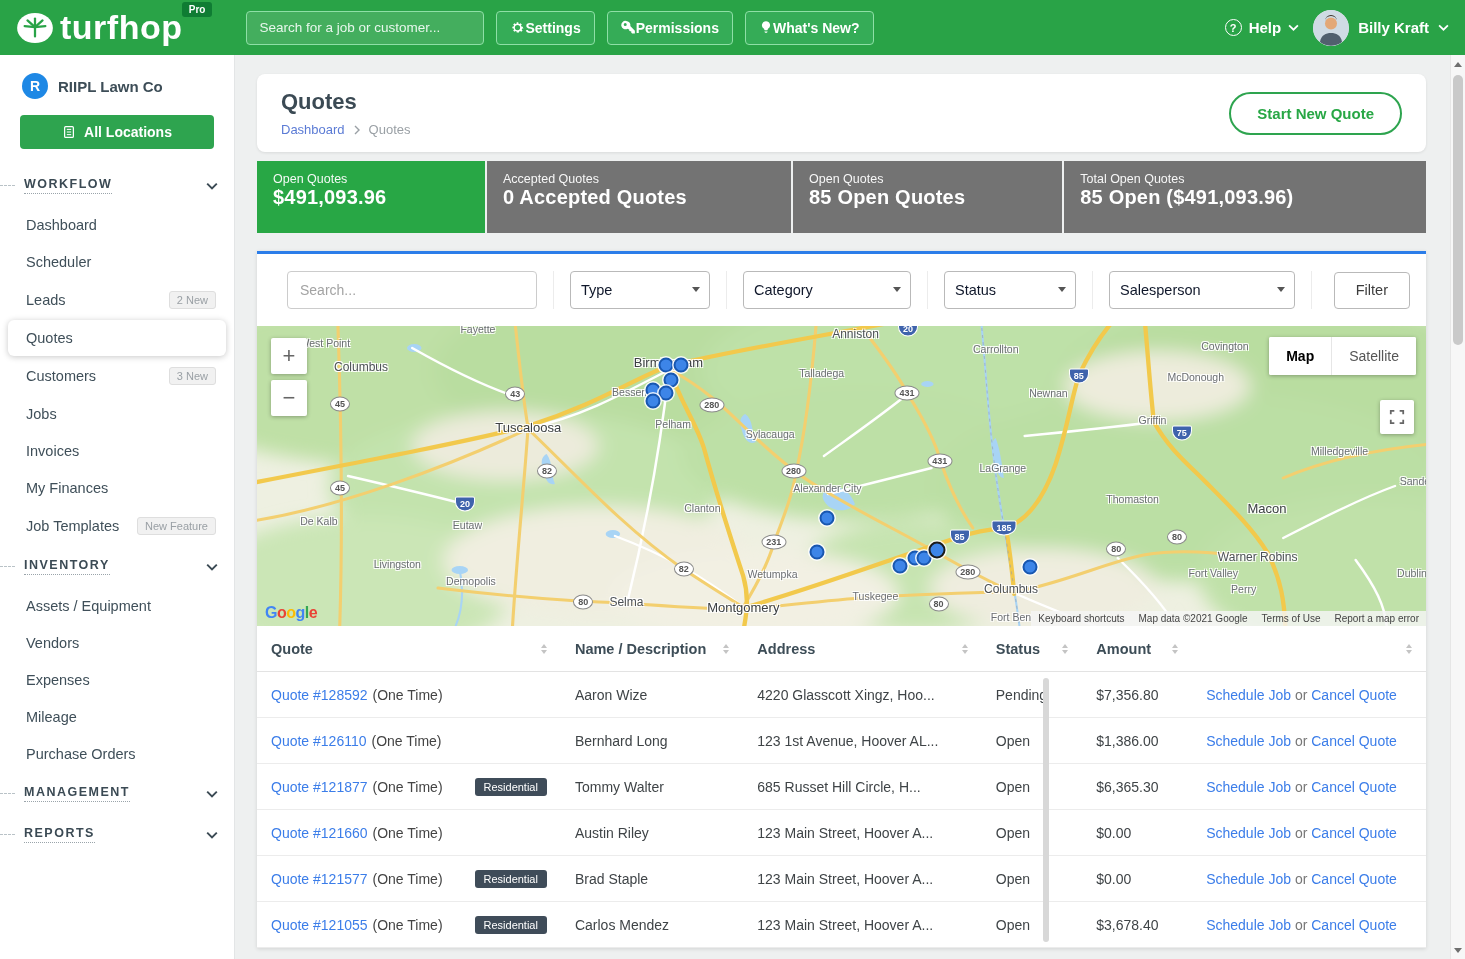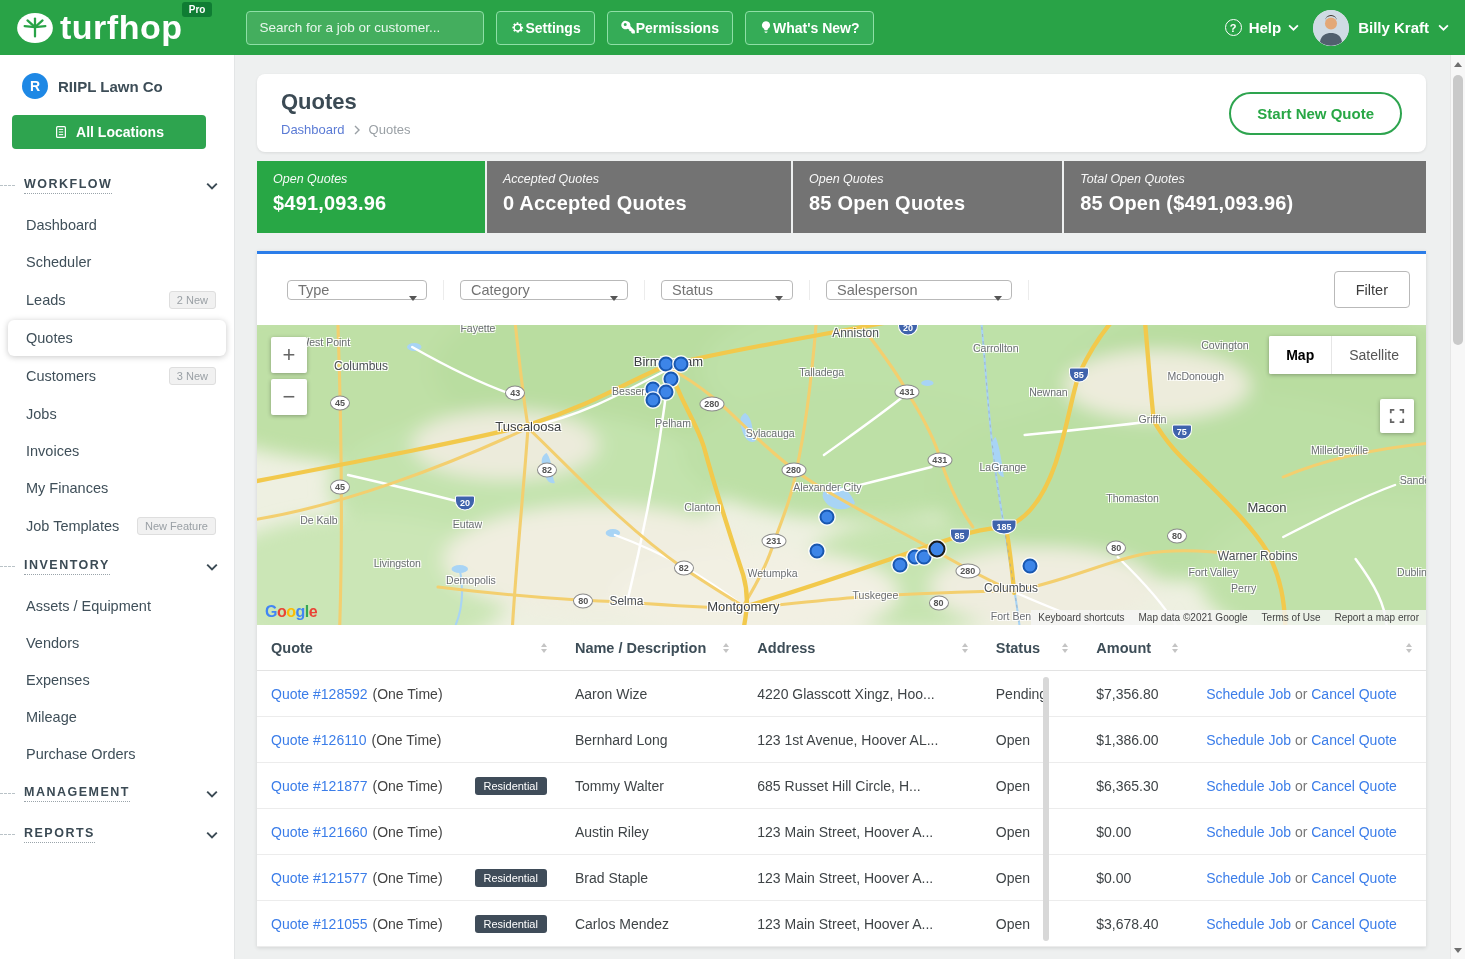--- a/index.html
+++ b/index.html
@@ -29,21 +29,21 @@
 
   
   .app { display:flex; height:904px; }
 
   
   .sidebar { width:235px; background:#fff; border-right:1px solid #e3e5e6; overflow:hidden; flex:none; }
   .company { display:flex; align-items:center; gap:10px; padding:18px 20px 10px 22px; }
   .company-logo { width:26px; height:26px; border-radius:50%; background:#1e88e5; color:#fff;
     font-weight:bold; font-size:14px; display:flex; align-items:center; justify-content:center; flex:none; }
   .company-name { font-size:15px; font-weight:bold; color:#3d4d57; }
-  .loc-btn { margin:6px 20px 10px 12px; width:calc(100% - 40px); height:34px; background:#2ea44f;
+  .loc-btn { margin:6px 20px 10px 20px; width:calc(100% - 40px); height:34px; background:#2ea44f;
     border:none; border-radius:4px; color:#fff; font-weight:bold; font-size:14px; cursor:pointer;
     display:flex; align-items:center; justify-content:center; gap:8px; font-family:inherit; }
   .side-nav { padding:6px 0 0 0; }
   .sec { display:flex; align-items:center; padding:12px 16px 12px 0; cursor:pointer; }
   .sec-dash { width:15px; border-top:1px dashed #b9c2c7; margin-right:9px; }
   .sec-label { font-size:12.5px; font-weight:bold; color:#3b4a54; letter-spacing:.12em;
     border-bottom:1px dotted #9aa4aa; padding-bottom:2px; }
   .sec-chev { margin-left:auto; width:12px; height:8px; }
   .nav-item { display:flex; align-items:center; margin:1px 8px; padding:10px 10px 10px 18px;
     border-radius:6px; font-size:14.5px; color:#3f4f59; font-weight:500; cursor:pointer; }
@@ -64,36 +64,36 @@
     padding:11px 26px; font-size:15px; font-weight:bold; cursor:pointer; font-family:inherit; }
 
   .stats { display:flex; gap:2px; margin-top:9px; }
   .stat { flex:1 1 0; height:72px; padding:11px 16px; color:#fff; }
   .stats .stat:nth-child(1){ flex-grow:214; }
   .stats .stat:nth-child(2){ flex-grow:297; }
   .stats .stat:nth-child(3){ flex-grow:259; }
   .stats .stat:nth-child(4){ flex-grow:360; }
   .stat.green { background:#28a745; }
   .stat.gray  { background:#737373; }
-  .stat-label { font-style:italic; font-size:12.5px; opacity:.95; margin-bottom:6px; }
+  .stat-label { font-size:12.5px; opacity:.95; }
   .stat-value { font-size:20px; font-weight:bold; letter-spacing:.2px; }
 
   .content-card { margin-top:18px; background:#fff; border-top:3px solid #2b7de9;
     box-shadow:0 1px 4px rgba(0,0,0,.12); }
 
   
   .filters { display:flex; align-items:center; padding:17px 14px; }
   .fcell { padding:0 16px; border-right:1px solid #ececec; display:flex; align-items:center; }
   .fcell.last { border-right:none; margin-left:auto; padding-right:2px; }
   .f-search { width:250px; height:38px; border:1px solid #ccc; border-radius:4px; padding:0 12px;
     font-size:14px; color:#333; outline:none; }
   .f-search::placeholder { color:#a3a3a3; }
   .selwrap { position:relative; }
-  .selwrap select { appearance:none; -webkit-appearance:none; height:20px; border:1px solid #b9b9b9;
-    border-radius:4px; background:#fff; font-size:14.5px; color:#737373; padding:0 30px 0 10px;
+  .selwrap select { appearance:none; -webkit-appearance:none; height:38px; border:1px solid #b9b9b9;
+    border-radius:4px; background:#fff; font-size:14.5px; color:#0f172a; padding:0 30px 0 10px;
     font-family:inherit; cursor:pointer; }
   .sel-chev { position:absolute; right:10px; top:16px; width:0; height:0; pointer-events:none;
     border-left:4.5px solid transparent; border-right:4.5px solid transparent; border-top:5.5px solid #555; }
   select[data-name="type-filter-select"]{ width:140px; }
   select[data-name="category-filter-select"]{ width:168px; }
   select[data-name="status-filter-select"]{ width:132px; }
   select[data-name="salesperson-filter-select"]{ width:186px; }
   .filter-btn { height:37px; padding:0 21px; border:1px solid #b9b9b9; border-radius:4px;
     background:#fff; color:#3c3c3c; font-size:14.5px; cursor:pointer; font-family:inherit; }
 
@@ -362,20 +362,23 @@
     <div class="stat-value" data-name="stat-value">85 Open Quotes</div>
   </div>
         <div class="stat gray" data-name="stat-card">
     <div class="stat-label" data-name="stat-label">Total Open Quotes</div>
     <div class="stat-value" data-name="stat-value">85 Open ($491,093.96)</div>
   </div>
       </div>
 
     <div class="content-card" data-name="quotes-panel">
       <div class="filters" data-name="filter-bar">
+        <div class="fcell">
+          <input class="f-search" data-name="quotes-search-input" placeholder="Search..." style="">
+        </div>
         <div class="fcell">
     <div class="selwrap">
       <select data-name="type-filter-select"><option>Type</option></select>
       <span class="sel-chev" data-name="chevron-down-icon"></span>
     </div>
   </div>
           <div class="fcell">
     <div class="selwrap">
       <select data-name="category-filter-select"><option>Category</option></select>
       <span class="sel-chev" data-name="chevron-down-icon"></span>

